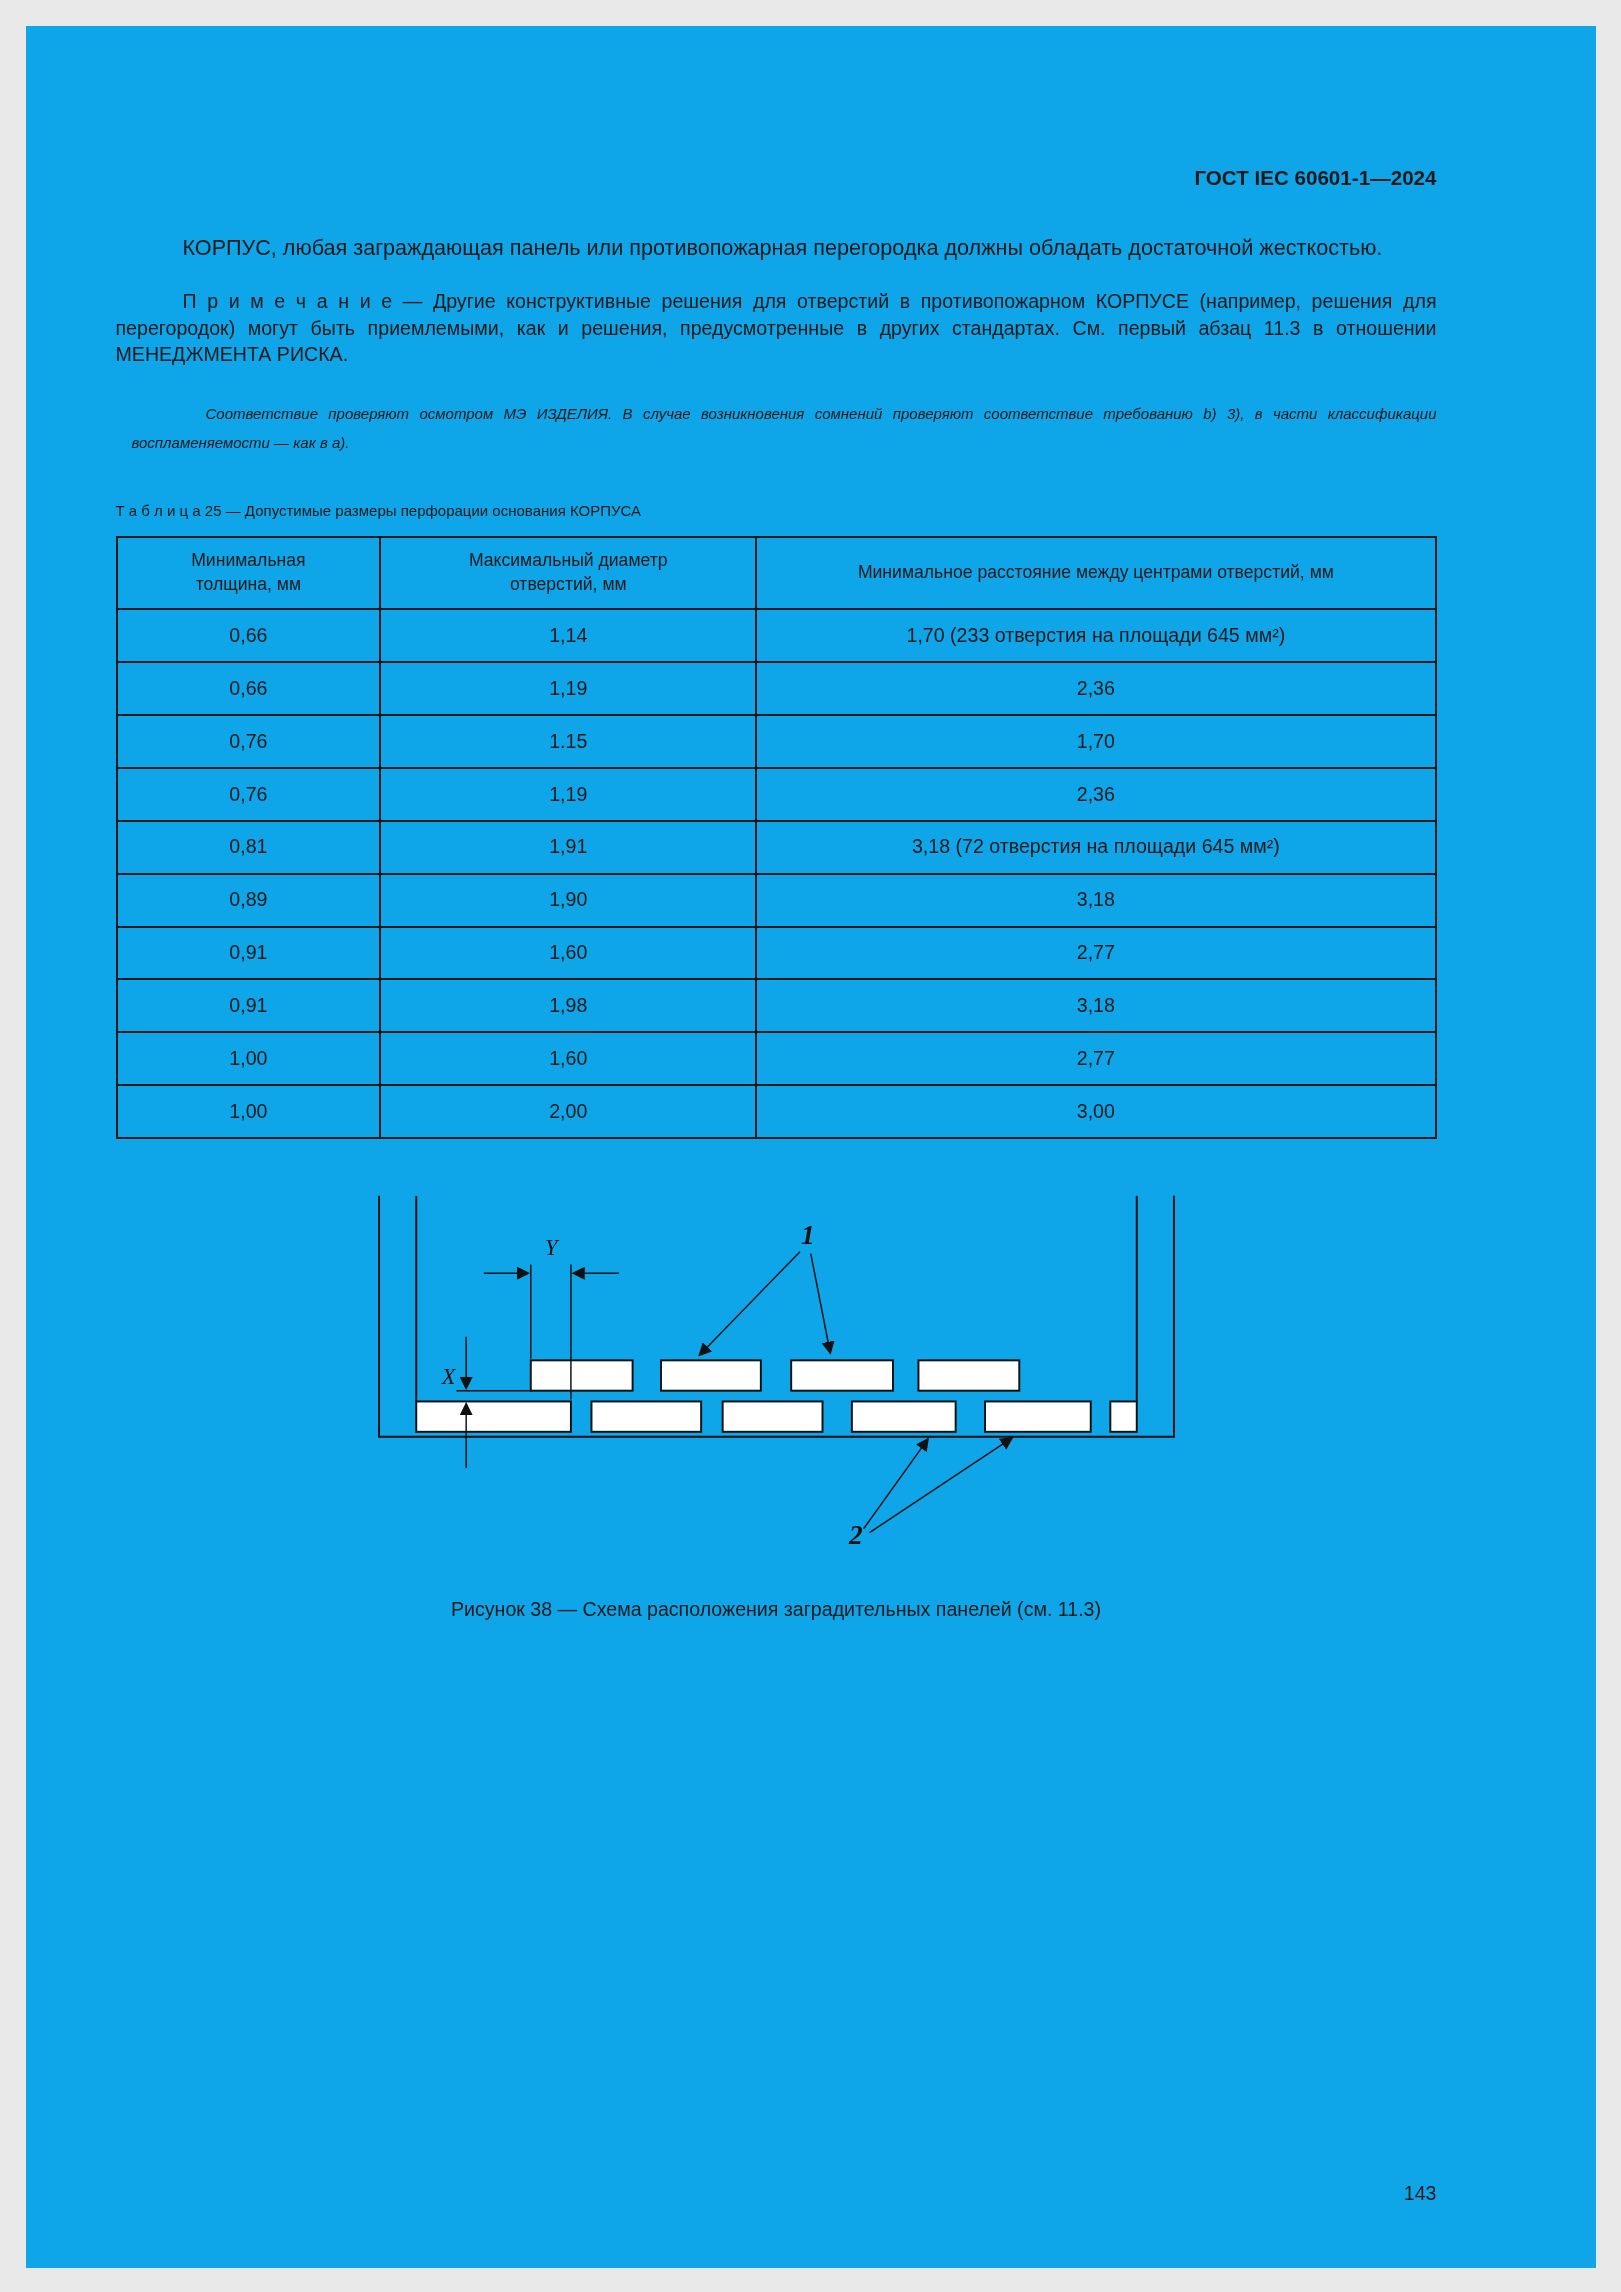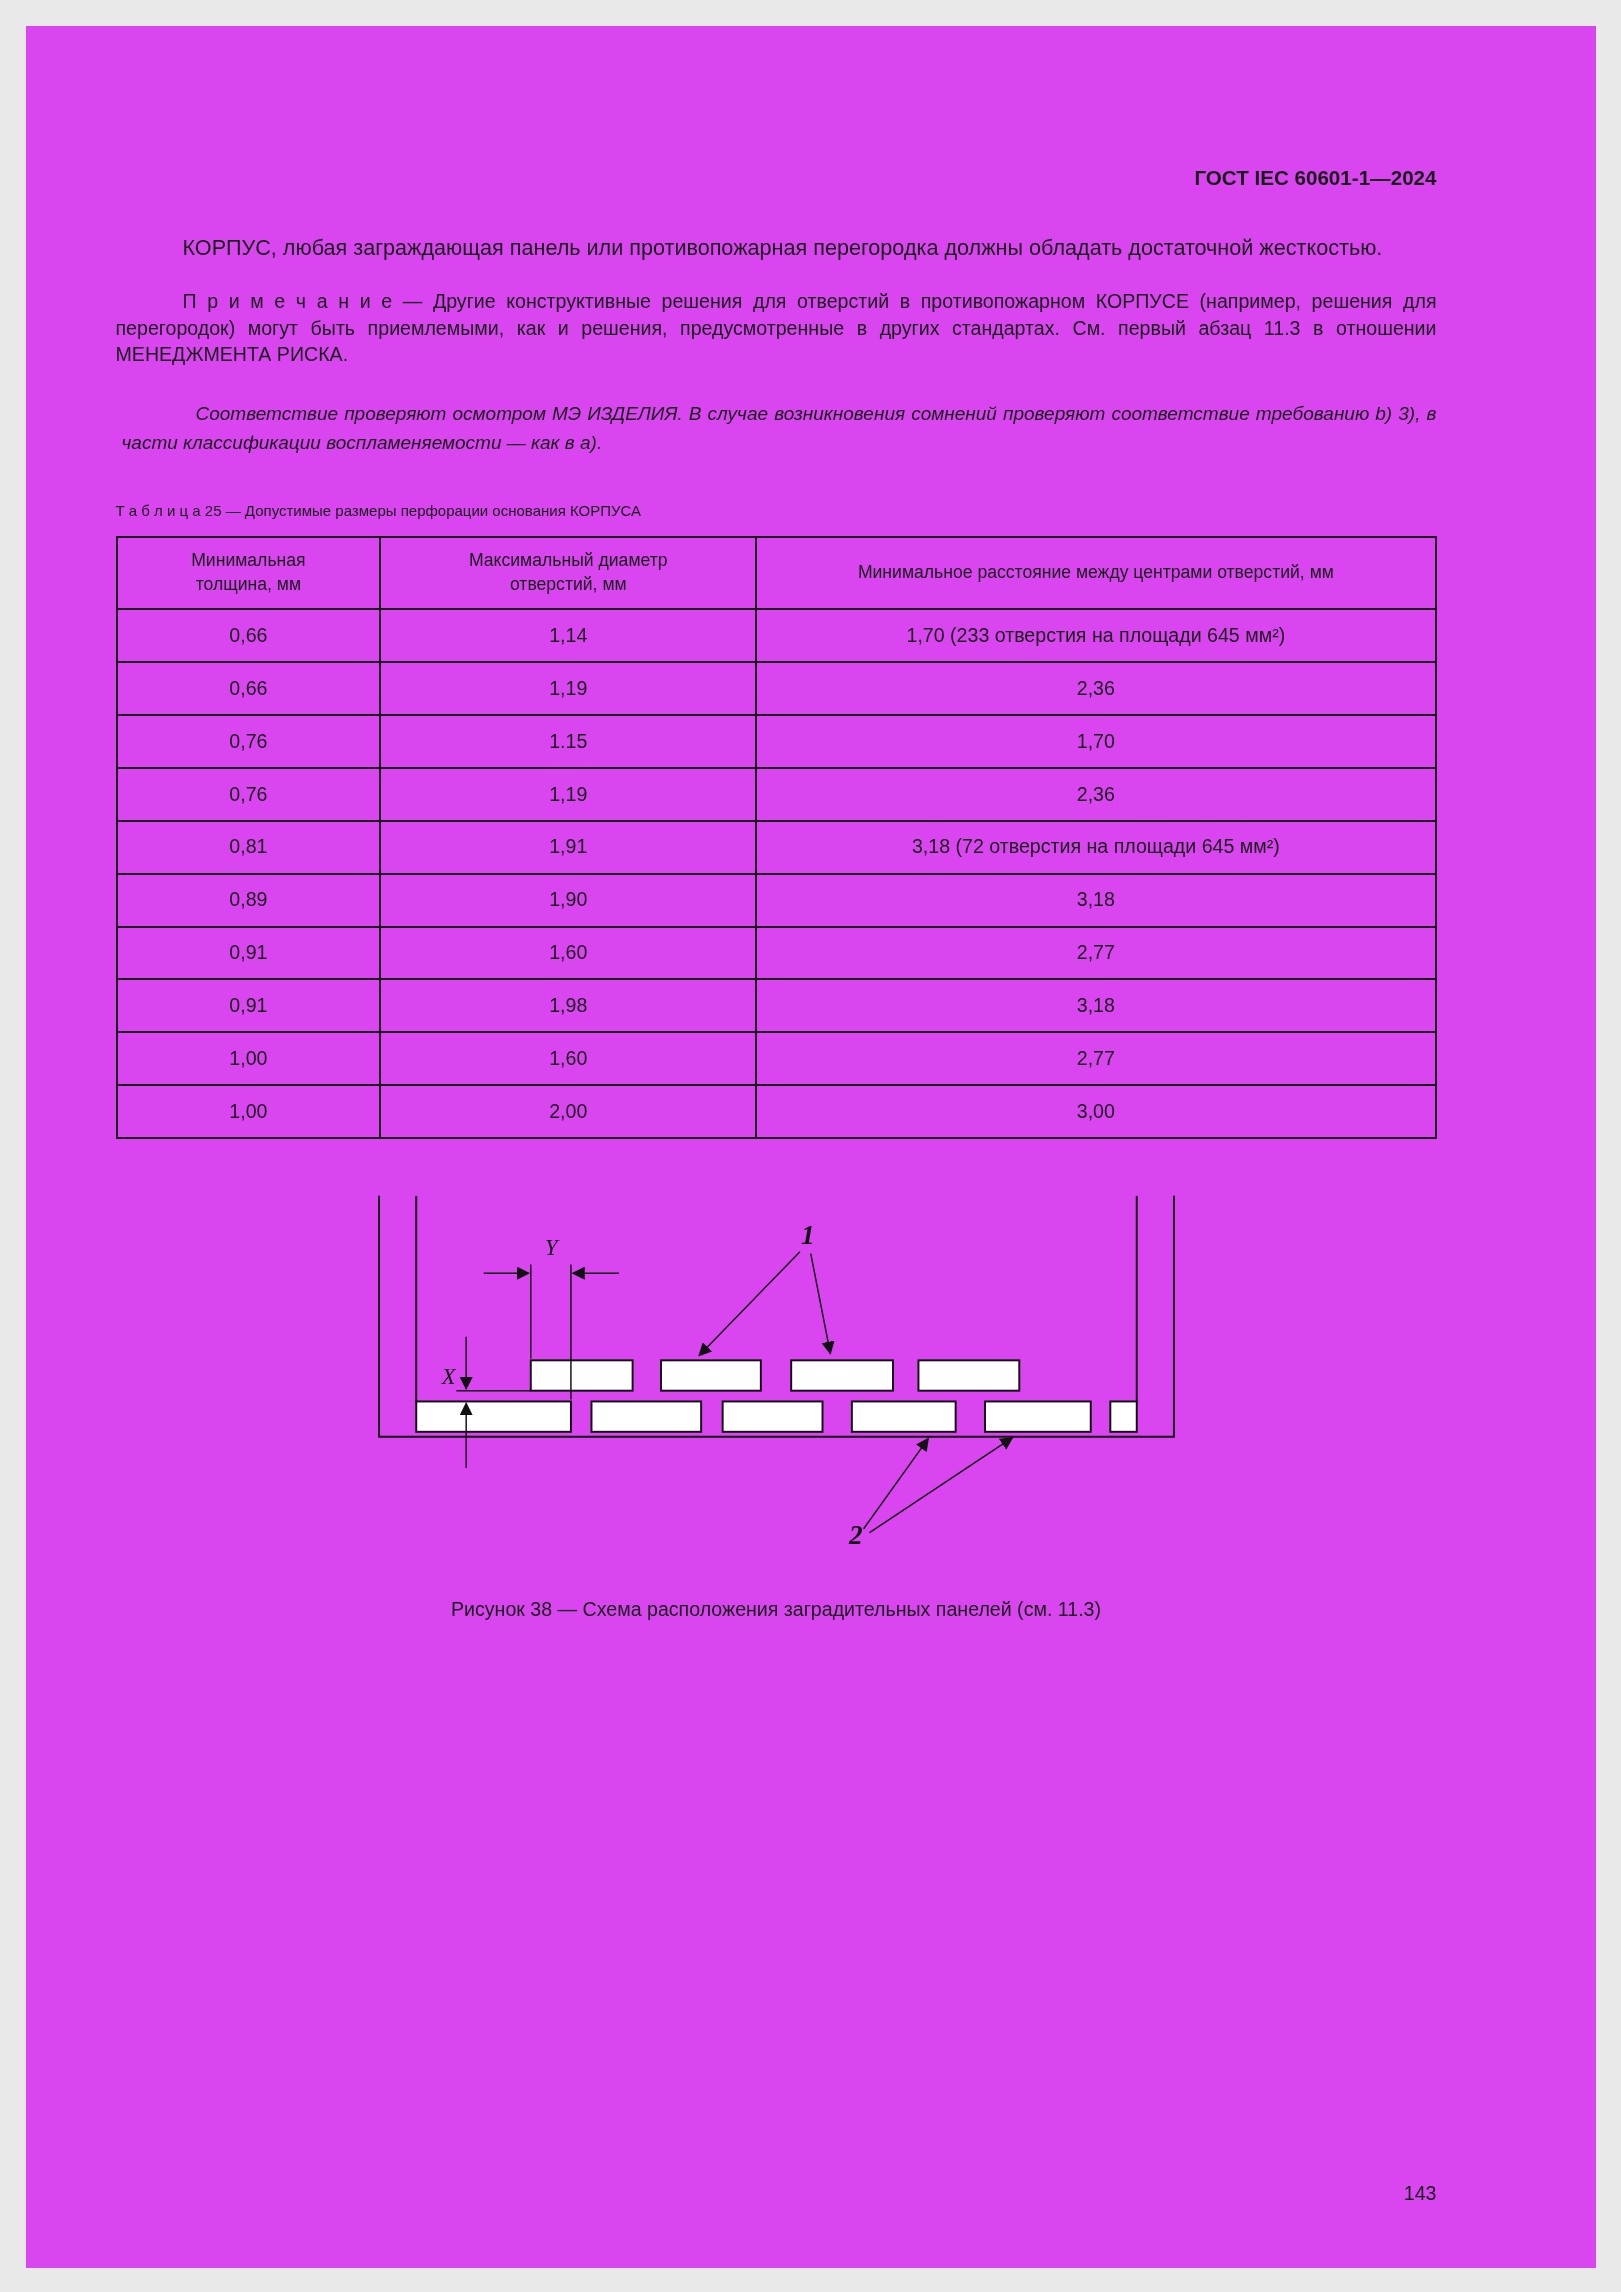--- a/index.html
+++ b/index.html
@@ -7,21 +7,21 @@
   body {
     width: 1621px; height: 2293px;
     background: #e9e9e9;
     position: relative;
     font-family: "Liberation Sans", sans-serif;
     color: #1a1a1a;
   }
   .sheet {
     position: absolute; left: 25.5px; top: 25.5px;
     width: 1570px; height: 2242px;
-    background: #d946ef;
+    background: #0ea5e9;
   }
   .content {
     padding: 139px 159px 0 90px;
   }
   .doc-header {
     text-align: right;
     font-weight: bold;
     font-size: 20.6px;
     line-height: 25.5px;
   }
@@ -29,24 +29,24 @@
     font-size: 21.6px; line-height: 29px;
     text-align: justify; text-indent: 67px;
     margin: 43px 0 0 0;
   }
   .note {
     font-size: 19.6px; line-height: 26.5px;
     text-align: justify; text-indent: 67px;
     margin: 26px 0 0 0;
   }
   .compliance {
-    font-size: 19px; line-height: 29px;
+    font-size: 15px; line-height: 29px;
     font-style: italic;
     text-align: justify; text-indent: 74px;
-    margin: 31px 0 0 6px;
+    margin: 31px 0 0 16px;
   }
   .table-caption {
     font-size: 15px; line-height: 25.5px;
     margin: 41px 0 8px 0;
   }
   table.doc-table {
     width: 100%;
     border-collapse: collapse;
     margin-top: 12.7px;
   }

